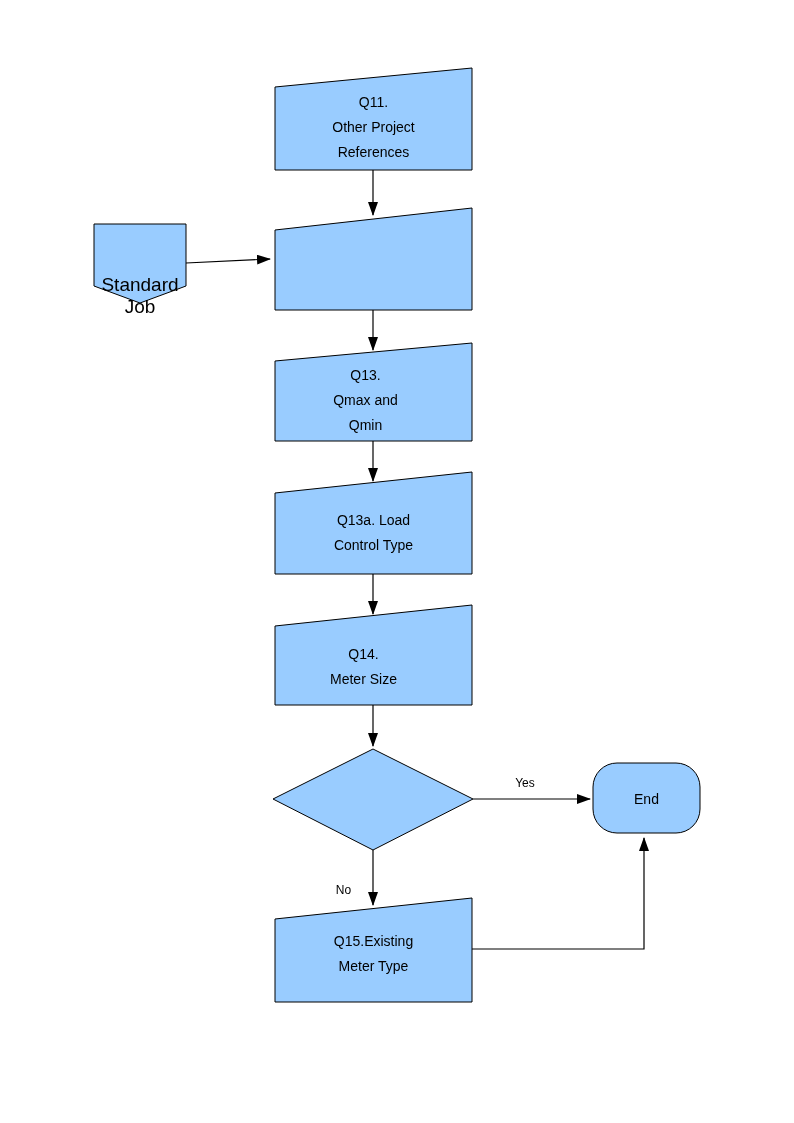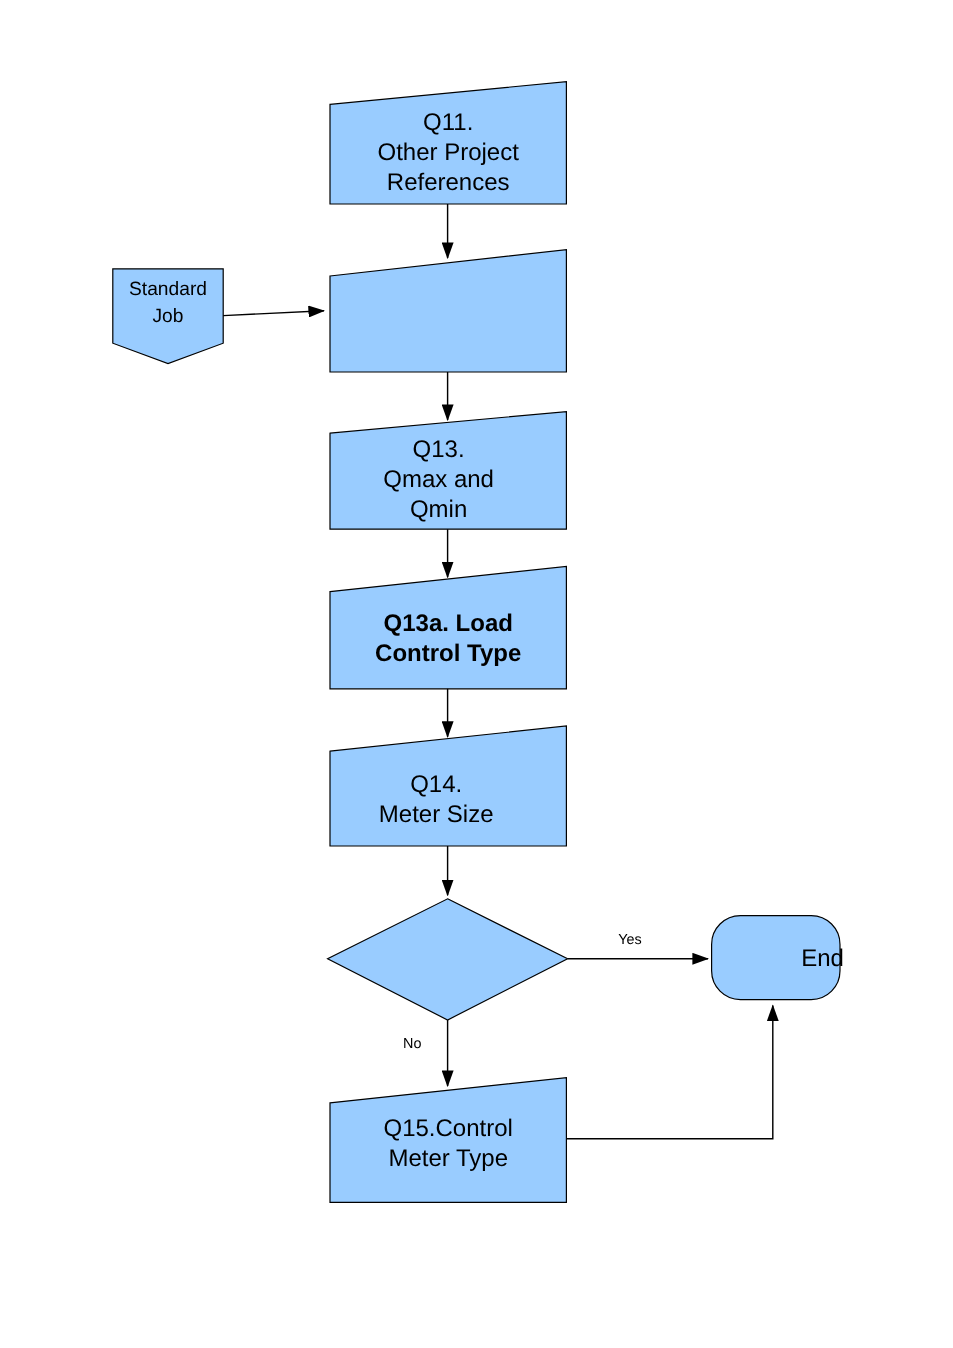--- a/index.html
+++ b/index.html
@@ -28,26 +28,27 @@
   .connector {
     fill: none;
     stroke: #000000;
     stroke-width: 1.2;
   }
   .lbl {
     position: absolute;
     white-space: pre-line;
     text-align: center;
     color: #000000;
-    font-size: 20px;
+    font-size: 14px;
     line-height: 25px;
   }
   .lbl-pentagon {
-    font-size: 16px;
+    font-size: 19px;
     line-height: 22px;
+    margin-top: 43px;
   }
   .lbl-diamond {
     font-size: 13.5px;
     line-height: 18.5px;
   }
   .lbl-edge {
     font-size: 12px;
     line-height: 25px;
   }
 </style>
@@ -85,24 +86,24 @@
   </svg>
 
   <div class="lbl" style="left:275px; top:90px;  width:197px;">Q11.
 Other Project
 References</div>
   <div class="lbl lbl-pentagon" style="left:94px; top:231px; width:92px;">Standard
 Job</div>
   <div class="lbl" style="left:275px; top:363px; width:181px;">Q13.
 Qmax and
 Qmin</div>
-  <div class="lbl" style="left:275px; top:508px; width:197px;font-weight:bold;">Q13a. Load
+  <div class="lbl" style="left:275px; top:508px; width:197px;">Q13a. Load
 Control Type</div>
   <div class="lbl" style="left:275px; top:642px; width:177px;">Q14.
 Meter Size</div>
-  <div class="lbl" style="left:593px; top:787px; width:107px;padding-left:39px;">End</div>
-  <div class="lbl" style="left:275px; top:929px; width:197px;">Q15.Control
+  <div class="lbl" style="left:593px; top:787px; width:107px;">End</div>
+  <div class="lbl" style="left:275px; top:929px; width:197px;">Q15.Existing
 Meter Type</div>
 
   <div class="lbl lbl-edge" style="left:495px; top:771px; width:60px;">Yes</div>
-  <div class="lbl lbl-edge" style="left:318px; top:857px; width:51px;">No</div>
+  <div class="lbl lbl-edge" style="left:318px; top:878px; width:51px;">No</div>
 
 </div>
 
 </body></html>

